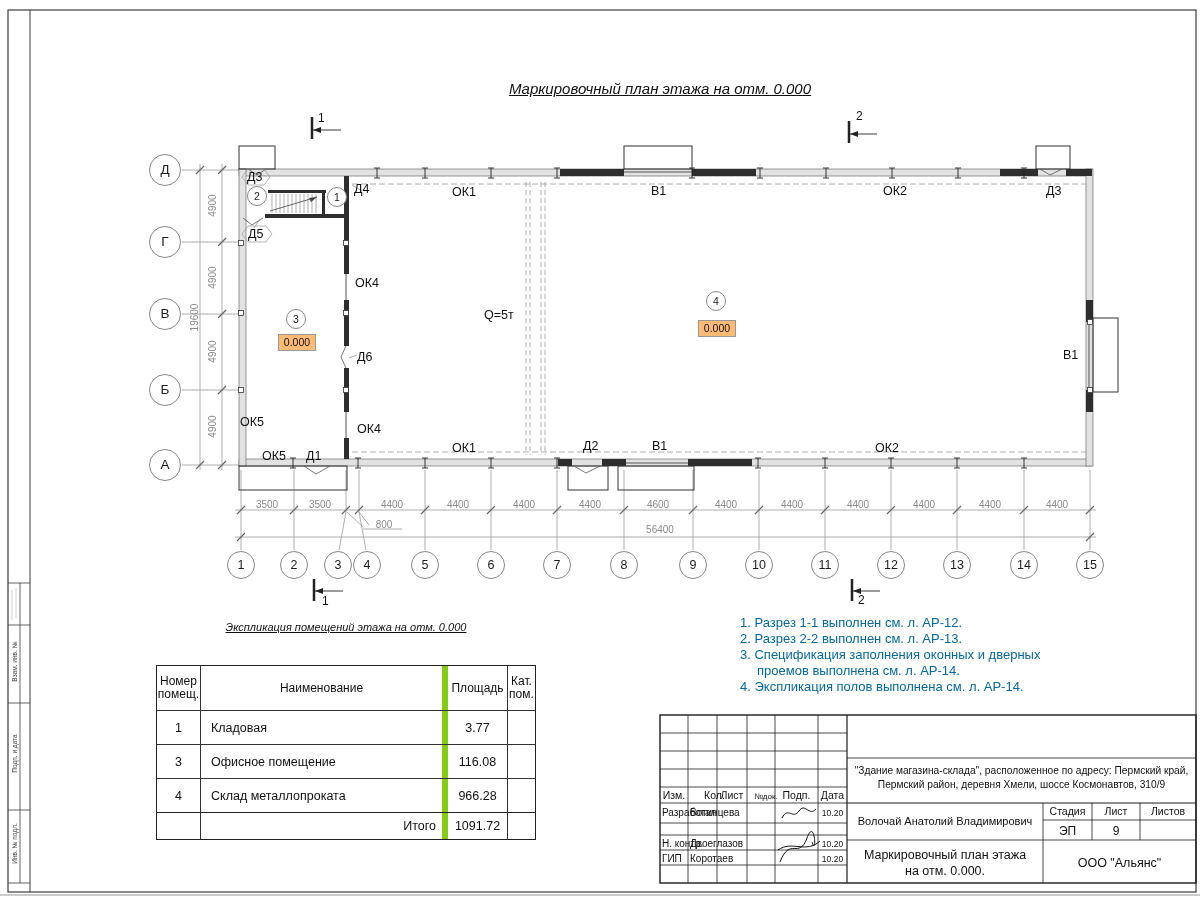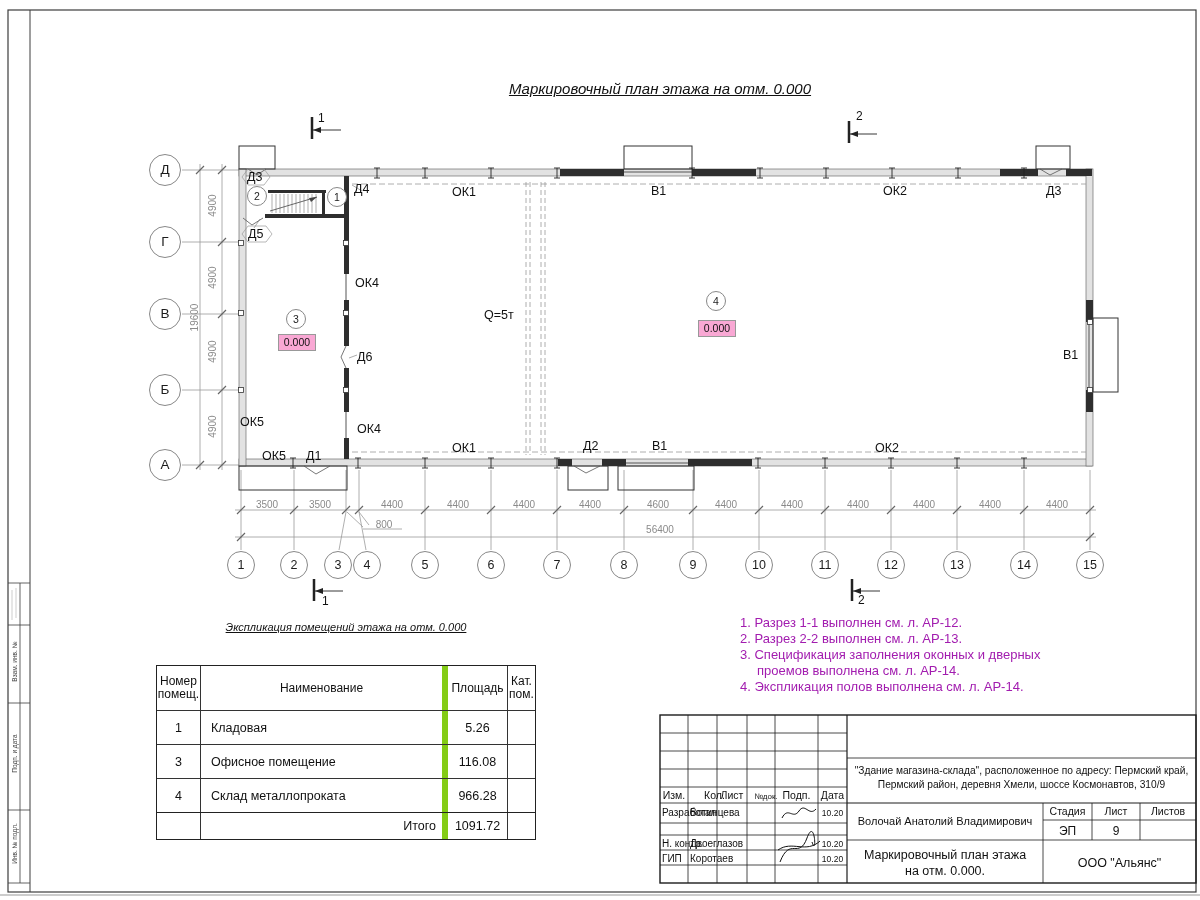--- a/index.html
+++ b/index.html
@@ -7,35 +7,35 @@
   #sheet{position:relative;width:1200px;height:900px;background:#fff;}
   #plan-svg{position:absolute;left:0;top:0;width:1200px;height:900px;}
   .lbl{position:absolute;font-size:12.5px;color:#111;white-space:nowrap;}
   .sec-lbl{position:absolute;font-size:12px;color:#111;white-space:nowrap;}
   .dim{position:absolute;font-size:10px;color:#8a8a8a;text-align:center;width:40px;white-space:nowrap;}
   .dimv{transform:rotate(-90deg);transform-origin:center;}
   .bub{position:absolute;border:1px solid #888;border-radius:50%;text-align:center;color:#1c1c1c;background:#fff;box-sizing:border-box;}
   .bub.col{width:28px;height:28px;line-height:26px;font-size:12.5px;}
   .bub.row{width:32px;height:32px;line-height:30px;font-size:13.5px;}
   .bub.room{width:20px;height:20px;line-height:18px;font-size:10.5px;}
-  .elev{position:absolute;border:1px solid #999;background:#f9a8d4;font-size:10.5px;color:#111;text-align:center;width:36px;height:15px;line-height:15px;}
+  .elev{position:absolute;border:1px solid #999;background:#fdba74;font-size:10.5px;color:#111;text-align:center;width:36px;height:15px;line-height:15px;}
   .h-title{position:absolute;font-style:italic;font-size:15px;color:#111;text-decoration:underline;text-align:center;}
   .exp{position:absolute;left:156px;top:665px;width:380px;border:1.8px solid #222;font-size:12.5px;color:#111;box-sizing:border-box;background:#fff;}
   .exp-row{display:flex;border-top:1px solid #333;}
   .exp-row:first-child{border-top:none;}
   .exp-row.total{border-top:1.8px solid #222;}
   .ec{box-sizing:border-box;display:flex;align-items:center;}
   .c1{width:44px;border-right:1px solid #333;justify-content:center;text-align:center;}
   .c2{flex:1;border-right:6px solid #84cc16;padding-left:10px;}
   .c3{width:60px;border-right:1px solid #333;justify-content:center;}
   .c4{width:27px;}
   .exp-head .ec{justify-content:center;text-align:center;padding-left:0;font-size:12px;line-height:13px;}
   .rh33{height:33px;} .rh44{height:44px;} .rh26{height:26px;}
   .c2.tot{justify-content:flex-end;padding-right:6px;padding-left:0;}
-  .notes{position:absolute;left:740px;top:615px;width:340px;font-size:13px;color:#a21caf;line-height:16px;}
+  .notes{position:absolute;left:740px;top:615px;width:340px;font-size:13px;color:#0369a1;line-height:16px;}
   .note{padding-left:17px;text-indent:-17px;}
   .tb{position:absolute;color:#111;white-space:nowrap;}
   .tbc{text-align:center;white-space:normal;}
   .strip-lbl{position:absolute;font-size:6.5px;color:#444;width:76px;text-align:center;
     transform:rotate(-90deg);transform-origin:center;white-space:nowrap;}
 </style>
 </head>
 <body>
 
 <div id="sheet">
@@ -250,21 +250,21 @@
 <div class="exp">
   <div class="exp-row exp-head rh44">
     <div class="ec c1">Номер помещ.</div>
     <div class="ec c2">Наименование</div>
     <div class="ec c3">Площадь</div>
     <div class="ec c4" style="justify-content:center;">Кат. пом.</div>
   </div>
   <div class="exp-row rh33">
     <div class="ec c1">1</div>
     <div class="ec c2">Кладовая</div>
-    <div class="ec c3">5.26</div>
+    <div class="ec c3">3.77</div>
     <div class="ec c4"></div>
   </div>
   <div class="exp-row rh33">
     <div class="ec c1">3</div>
     <div class="ec c2">Офисное помещение</div>
     <div class="ec c3">116.08</div>
     <div class="ec c4"></div>
   </div>
   <div class="exp-row rh33">
     <div class="ec c1">4</div>

